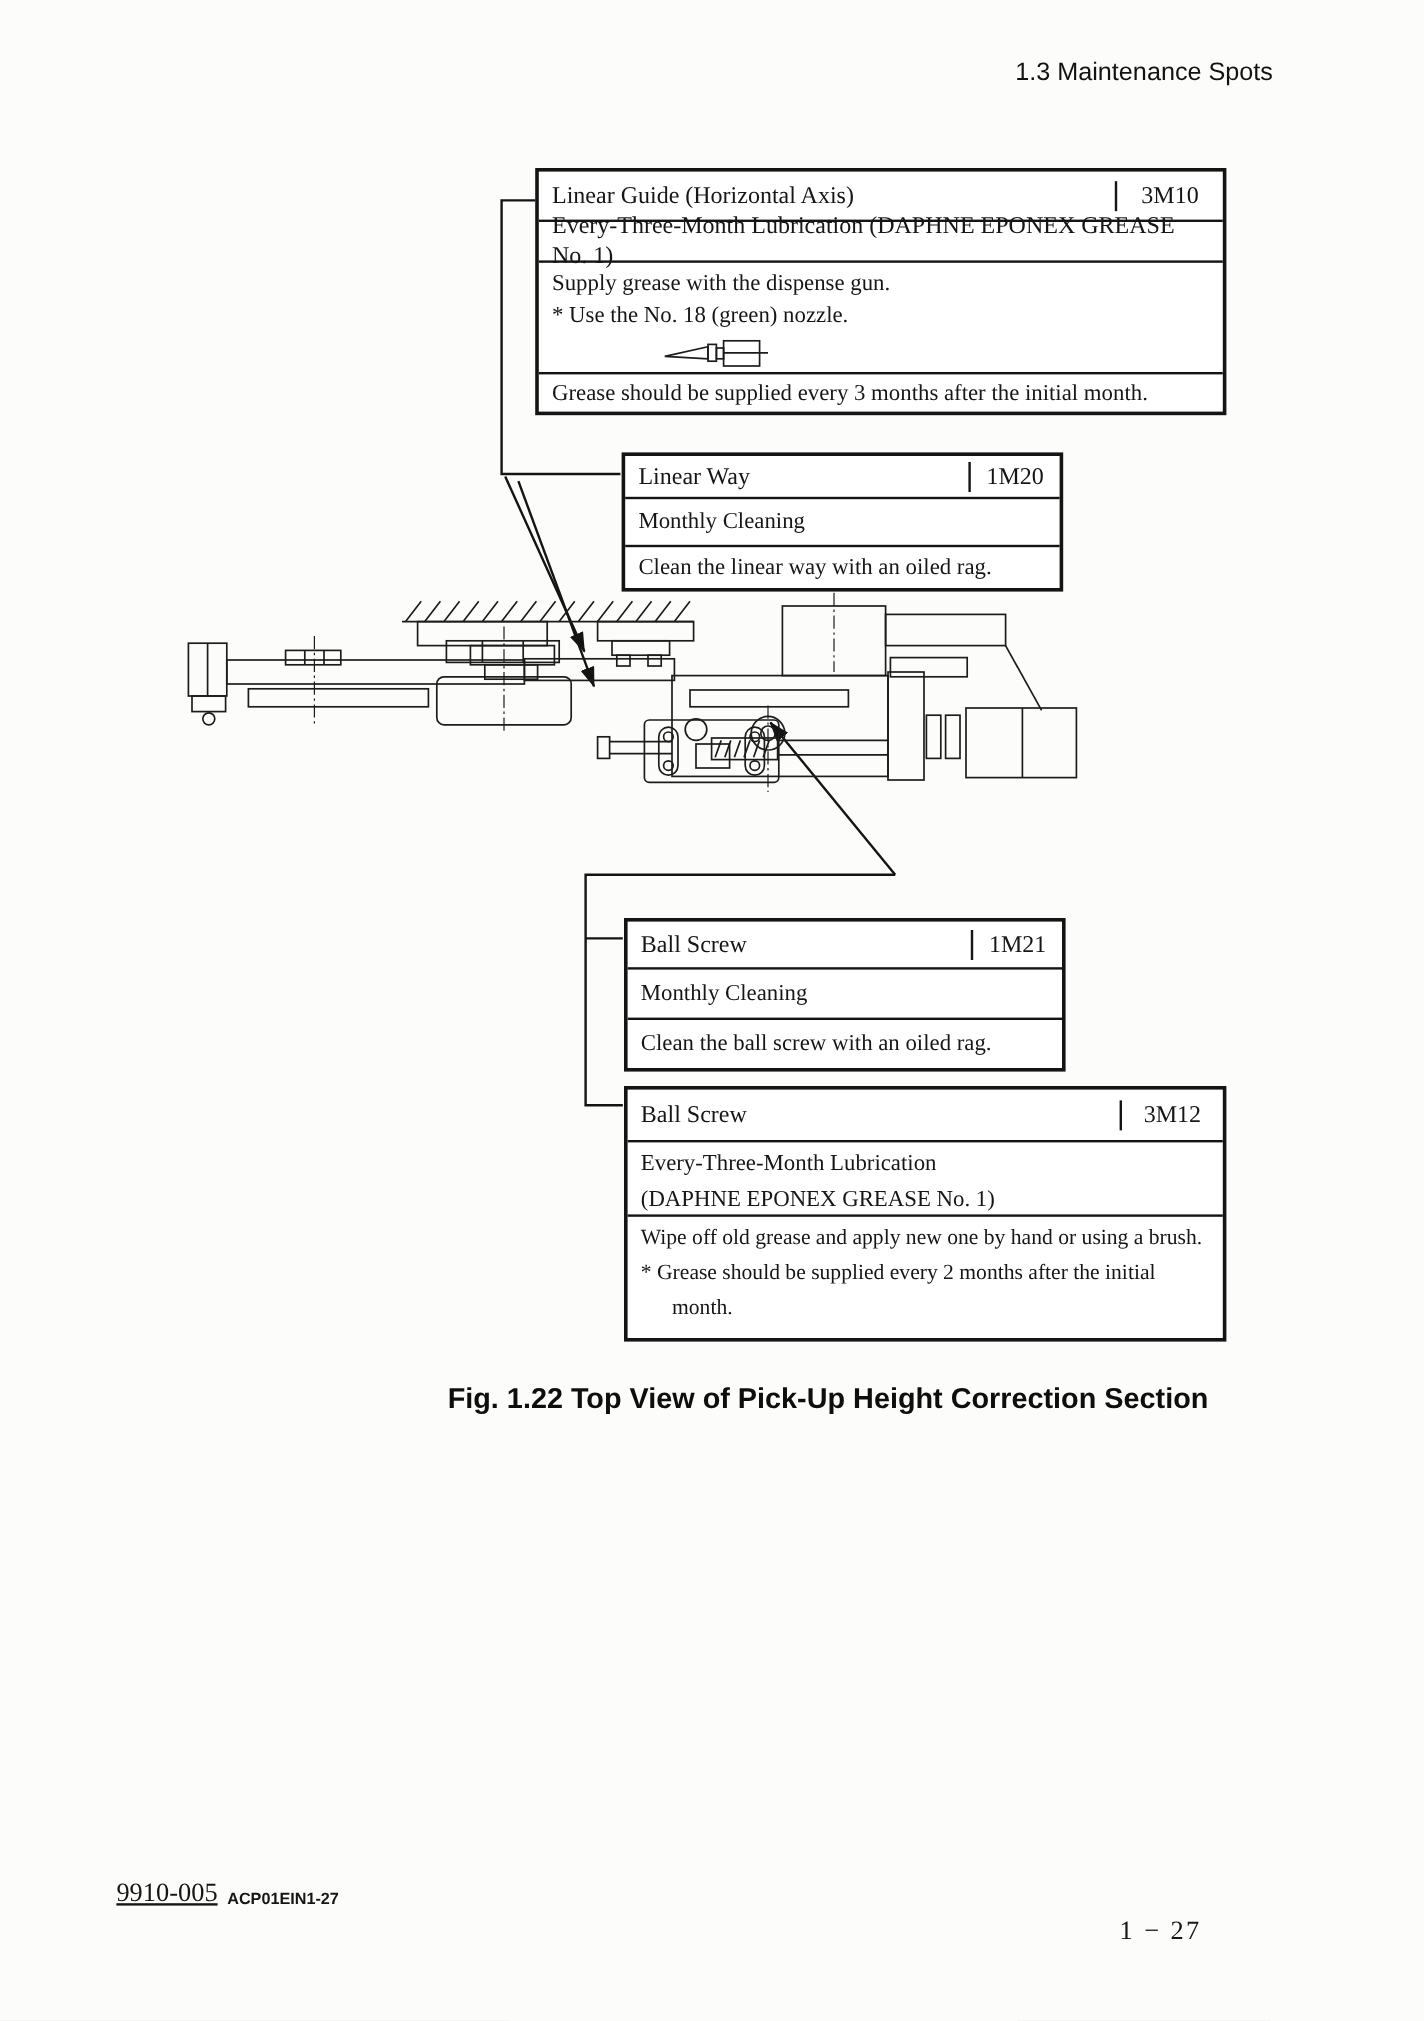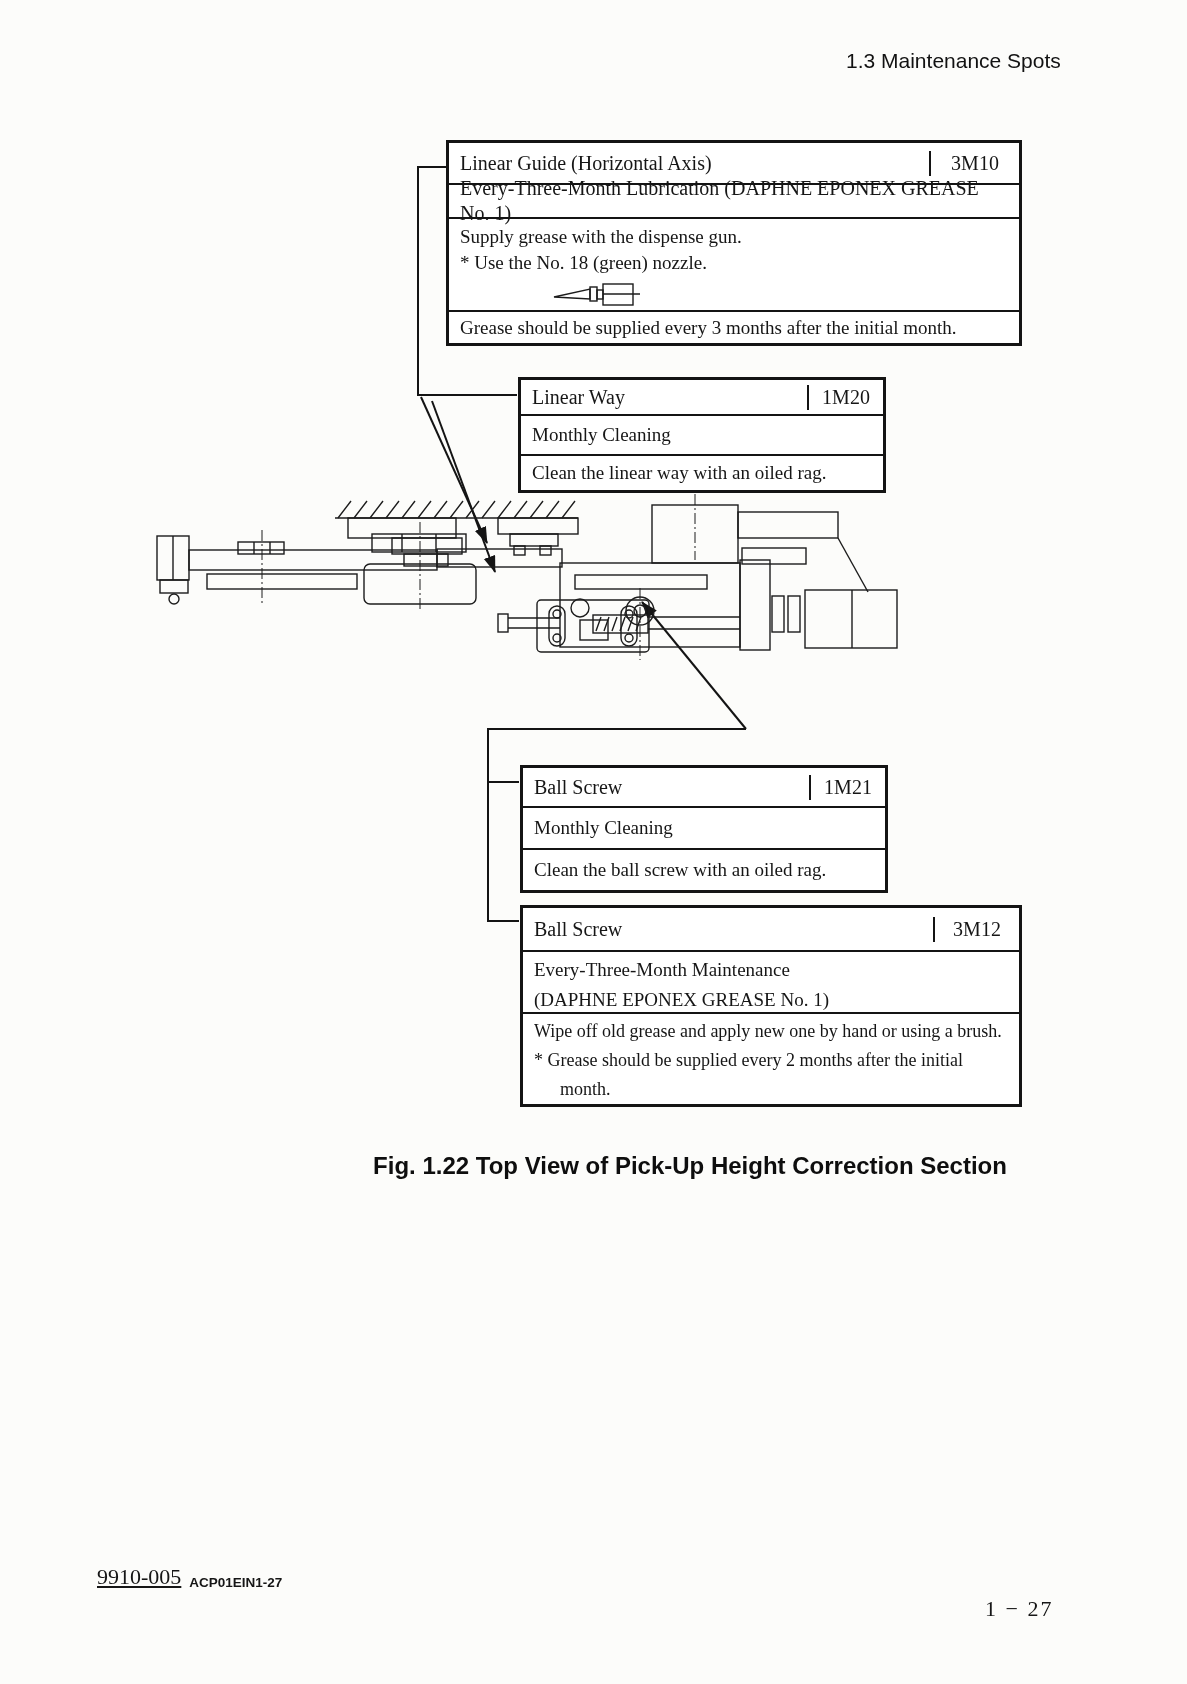--- a/index.html
+++ b/index.html
@@ -28,21 +28,21 @@
   .indent { padding-left:26px; }
   .note4 { font-size:18px; line-height:29px; }
   .sub4 { font-size:19px; line-height:30px; }
   .caption {
     position:absolute; top:1152px; left:340px; width:700px; text-align:center;
     font-family:"Liberation Sans", sans-serif; font-weight:bold; font-size:24px; color:#0e0e0e;
   }
   .footer-left { position:absolute; top:1564px; left:97px; display:flex; align-items:flex-end; }
   .doc-number { font-size:22px; text-decoration:underline; }
   .doc-code { font-family:"Liberation Sans", sans-serif; font-weight:bold; font-size:13.5px; margin-left:8px; }
-  .page-number { position:absolute; top:1596px; left:985px; font-size:22px; letter-spacing:2px; }
+  .page-number { position:absolute; top:1596px; left:933px; font-size:22px; letter-spacing:2px; }
   .nozzle-wrap { margin-left:92px; margin-top:3px; height:32px; }
 </style>
 </head>
 <body>
 
 <div class="page">
 
   <div class="hdr">1.3 Maintenance Spots</div>
 
   <svg class="overlay" width="1187" height="1684" viewBox="0 0 1187 1684">
@@ -166,24 +166,24 @@
     <div class="mrow" style="height:42px;">Monthly Cleaning</div>
     <div class="mrow" style="height:42px;">Clean the ball screw with an oiled rag.</div>
   </div>
 
   <div class="mbox" style="left:520px; top:905px; width:502px;">
     <div class="mrow trow" style="height:42px;">
       <div class="tcell">Ball Screw</div>
       <div class="tcell ccell" style="width:76px;">3M12</div>
     </div>
     <div class="mrow block sub4" style="height:62px; padding-top:3px;">
-      <div>Every-Three-Month Maintenance</div>
+      <div>Every-Three-Month Lubrication</div>
       <div>(DAPHNE EPONEX GREASE No. 1)</div>
     </div>
-    <div class="mrow block note4" style="height:92px; padding-top:3px;">
+    <div class="mrow block note4" style="height:103px; padding-top:3px;">
       <div>Wipe off old grease and apply new one by hand or using a brush.</div>
       <div>*  Grease should be supplied every 2 months after the initial</div>
       <div class="indent">month.</div>
     </div>
   </div>
 
   <div class="caption">Fig. 1.22 Top View of Pick-Up Height Correction Section</div>
 
   <div class="footer-left">
     <span class="doc-number">9910-005</span>

